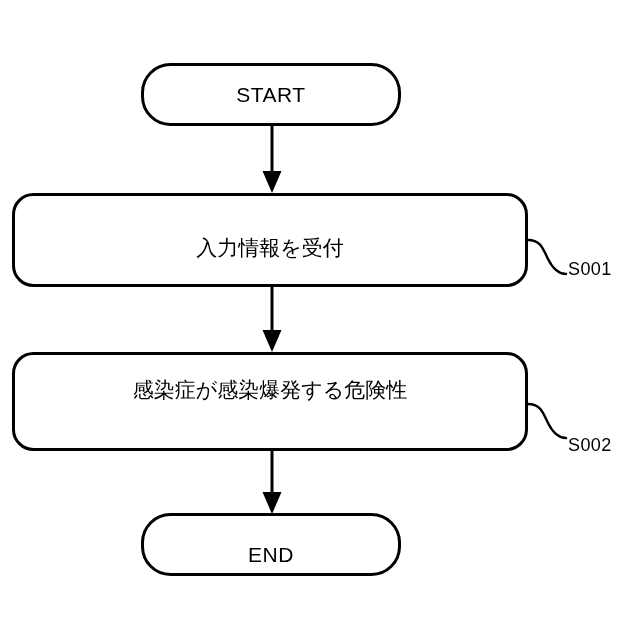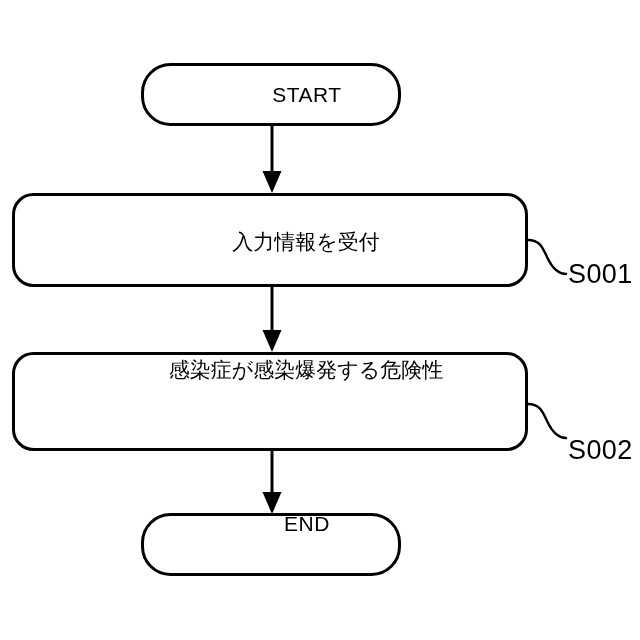--- a/index.html
+++ b/index.html
@@ -29,45 +29,44 @@
   }
   .node-text {
     position: absolute;
     display: flex;
     flex-direction: column;
     align-items: center;
     justify-content: center;
     text-align: center;
     color: #000000;
     user-select: none;
-    padding-left: 36px;
   }
   .terminal-text {
     font-size: 21px;
     letter-spacing: 0.5px;
     font-family: "Liberation Sans", sans-serif;
   }
   .process-text {
     font-size: 21px;
     line-height: 1.48;
     font-family: "DejaVu Sans", sans-serif;
   }
   .step-label {
     position: absolute;
-    font-size: 27px;
+    font-size: 18px;
     color: #000000;
     letter-spacing: 0.4px;
     white-space: nowrap;
     font-family: "Liberation Sans", sans-serif;
   }
   
   #node-start-text  { left: 142px; top: 64px;  width: 258px; height: 61px; }
-  #node-s001-text   { left: 12px;  top: 196px; width: 516px; height: 94px; }
-  #node-s002-text   { left: 12px;  top: 332px; width: 516px; height: 78px; align-items: center; }
-  #node-end-text    { left: 142px; top: 501px; width: 258px; height: 46px; }
+  #node-s001-text   { left: 12px;  top: 202px; width: 516px; height: 94px; }
+  #node-s002-text   { left: 12px;  top: 352px; width: 516px; height: 78px; align-items: center; }
+  #node-end-text    { left: 142px; top: 532px; width: 258px; height: 46px; }
   #label-s001 { left: 568px; top: 259px; }
   #label-s002 { left: 568px; top: 435px; }
 </style>
 </head>
 <body>
 
 <div id="flowchart-canvas">
 
   <svg id="flow-svg" viewBox="0 0 640 640" xmlns="http://www.w3.org/2000/svg">
 

